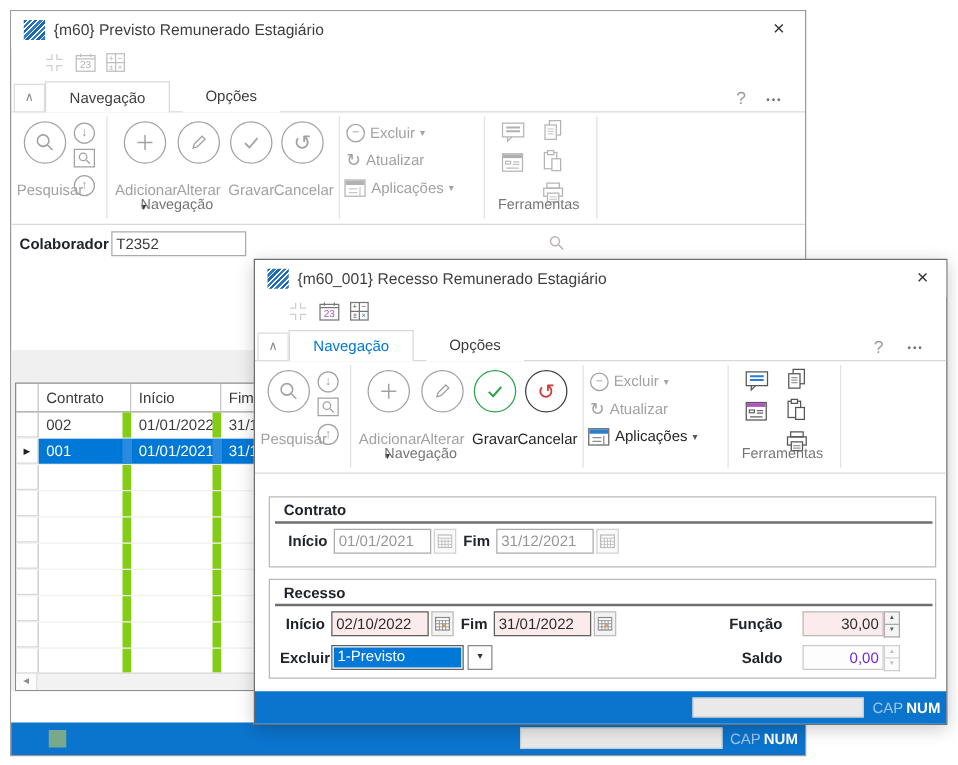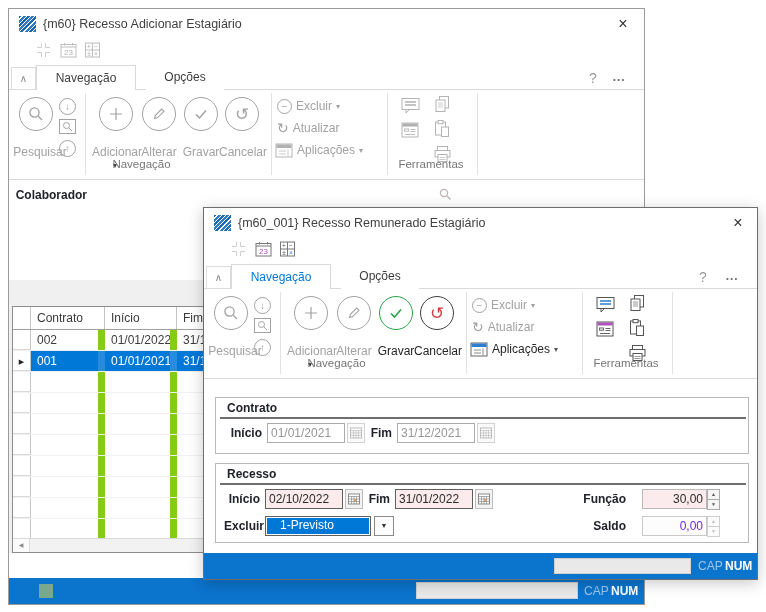--- a/index.html
+++ b/index.html
@@ -39,21 +39,21 @@
   .field.num{text-align:right;padding-right:3px}
   .calbtn{position:absolute;width:18px;height:20px;background:#f3f3f3;border:1px solid #bdbdbd;display:flex;align-items:center;justify-content:center}
   .gbox{position:absolute;border:1px solid #b9b9b9;background:#fff}
   .gtitle{position:absolute;left:11px;top:3px;font-weight:700;font-size:12px;color:#20232a}
   .grule{position:absolute;height:2px;background:#6f6f6f}
   .spin{position:absolute;width:13px;display:flex;flex-direction:column}
   .spin span{flex:1;border:1px solid #ababab;border-left-width:1px;background:#f5f5f5;font-size:5px;line-height:9px;text-align:center;color:#555}
   .spin span + span{border-top:none}
   .spin.off span{color:#bdbdbd;border-color:#cfcfcf;background:#fbfbfb}
   .combo{position:absolute;border:1px solid #5f5f5f;background:#fff;padding:1px}
-  .combo .sel{display:block;height:100%;background:#0078d7;color:#fff;font-size:12px;line-height:15px;padding-left:13px}
+  .combo .sel{display:block;height:100%;background:#0078d7;color:#fff;font-size:12px;line-height:15px;padding-left:3px}
   .combobtn{position:absolute;width:20px;height:20px;border:1px solid #8a8a8a;background:#fdfdfd;text-align:center;line-height:18px;font-size:7px;color:#333}
   .statusbar{position:absolute;left:0;right:0;background:#0b74cd}
   .sb-input{position:absolute;background:#e9e9e9;border:1px solid #d0d0d0}
   .sb-cap{position:absolute;color:#9fc6e8;font-size:12px}
   .sb-num{position:absolute;color:#fff;font-size:12px;font-weight:700}
   .greensq{position:absolute;width:14px;height:14px;background:#79a98c}
   
   .grid{position:absolute;background:#fff;border:1px solid #8c8c8c}
   .ghead{display:flex;height:23px;border-bottom:1px solid #9f9f9f}
   .ghead .hc{border-right:1px solid #c6c6c6;font-size:12px;color:#3a3a3a;padding:4px 0 0 6px}
@@ -64,21 +64,21 @@
   .hscroll{position:absolute;left:0;right:0;bottom:0;height:14px;background:#f2f2f2;border-top:1px solid #d9d9d9;display:flex}
   .hscroll .sbtn{width:17px;height:100%;background:#fbfbfb;border-right:1px solid #dcdcdc;font-size:6px;color:#8a8a8a;text-align:center;line-height:13px}
 </style>
 </head>
 <body>
 
 <div class="win" style="left:8px;top:8px;width:637px;height:597px">
 
   <div class="titlebar">
     <span class="logo"></span>
-    <span class="wtitle">{m60}  Recesso Adicionar Estagiário</span>
+    <span class="wtitle">{m60}  Previsto Remunerado Estagiário</span>
     <span class="closebtn" style="right:8px">×</span>
   </div>
 
   <div class="qat dimicons">
     <span class="qicon" style="left:25px">
       <svg width="15" height="14" viewBox="0 0 15 14">
           <path d="M1 4.5h4.5V0M14 4.5H9.5V0M1 9.5h4.5V14M14 9.5H9.5V14" fill="none" stroke="#a6a6a6"></path>
         </svg>
     </span>
     <span class="qicon" style="left:50px">
@@ -214,20 +214,21 @@
           <rect x="5" y="9.5" width="9" height="7" fill="#fff" stroke="#777"></rect>
           <path d="M6.5 12.5h6M6.5 14.5h6" stroke="#aaa"></path>
         </svg>
     </span>
     <span class="grouplbl" style="left:378px;width:88px">Ferramentas</span>
     <span class="vsep" style="left:468px"></span>
   </div>
   <div class="ribbonline" style="top:170px"></div>
 
   <span class="formlbl" style="left:4px;top:179px;width:74px;text-align:right">Colaborador</span>
+  <span class="field" style="left:80px;top:176px;width:108px;height:20px;color:#3a3a3a">T2352</span>
   <span class="abs" style="left:430px;top:179px">
     <svg width="13" height="13" viewBox="0 0 13 13">
         <circle cx="5" cy="5" r="3.6" fill="none" stroke="#bdb3b3" stroke-width="1.2"></circle>
         <path d="M8 8l3.5 3.5" stroke="#bdb3b3" stroke-width="1.2"></path>
       </svg>
   </span>
 
 
   <div class="abs" style="left:0;top:271px;width:635px;height:273px;background:#f0f0f0"></div>
 

